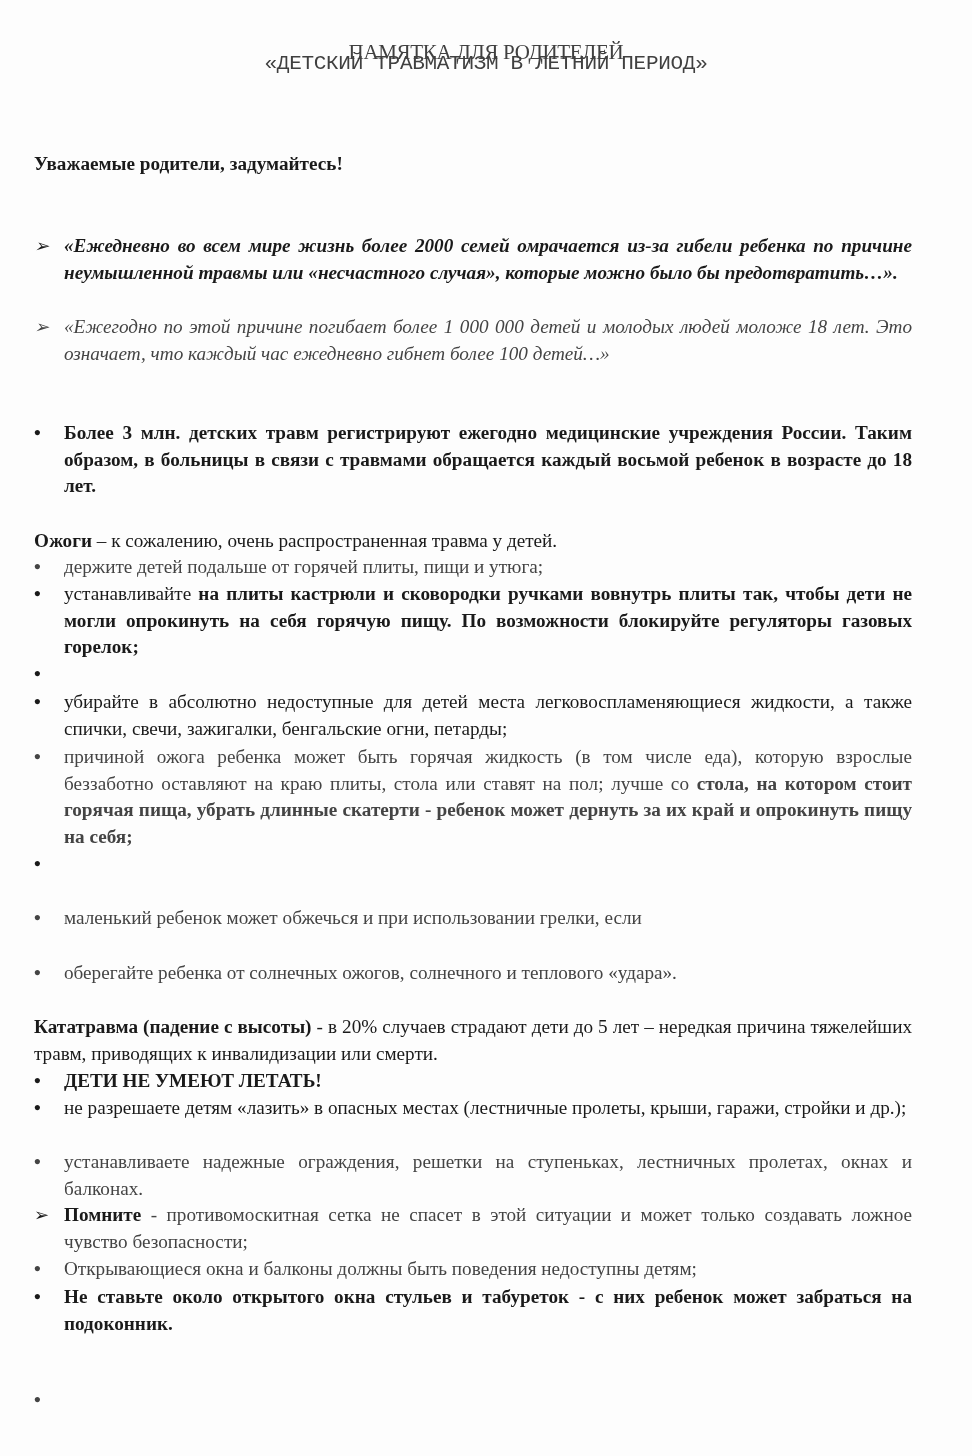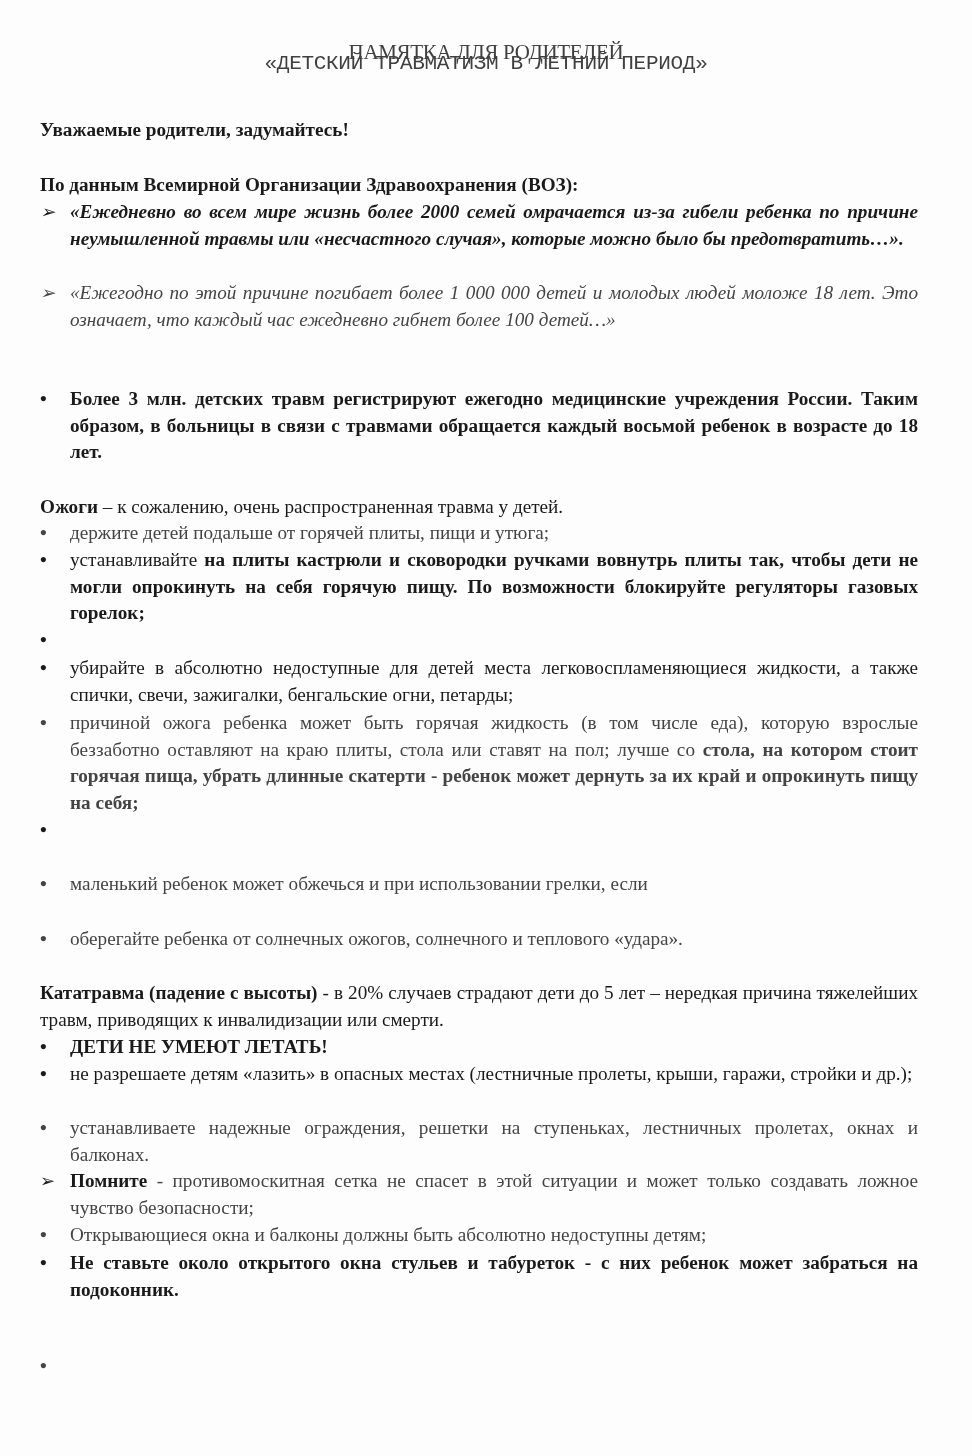--- a/index.html
+++ b/index.html
@@ -24,24 +24,25 @@
       left: 0; width: 972px;
       text-align: center;
       font-size: 21px;
       letter-spacing: -0.3px;
       color: #404040;
     }
     .t1 { top: 40px; }
     .t2 { top: 52px; font-family: Liberation Mono, monospace; }
     .para {
       position: absolute;
-      left: 40px;
+      left: 34px;
       width: 878px;
       line-height: 26.5px;
       text-align: justify;
+      margin-top: 34px;
     }
     .para.bullet, .para.arrow {
       padding-left: 30px;
       width: 848px;
     }
     .marker {
       position: absolute;
       left: 0;
       top: 0;
       width: 20px;
@@ -58,21 +59,20 @@
 </head>
 <body>
 
 <div class="page">
 
   <div class="title t1">ПАМЯТКА ДЛЯ РОДИТЕЛЕЙ</div>
   <div class="title t2">«ДЕТСКИЙ ТРАВМАТИЗМ В ЛЕТНИЙ ПЕРИОД»</div>
 
   <div class="para b" style="top:117px;">Уважаемые родители, задумайтесь!</div>
 
-  <div class="para b" style="top:172px;">По данным Всемирной Организации Здравоохранения (ВОЗ):</div>
 
   <div class="para arrow i b" style="top:199px;">
     <span class="marker">➢</span>
     <span>«</span><span class="u">Ежедневно</span><span> во всем мире жизнь более 2000 семей омрачается из-за гибели ребенка по причине неумышленной травмы или «несчастного случая», которые можно было бы предотвратить…».</span>
   </div>
 
   <div class="para arrow i gray" style="top:280px;">
     <span class="marker">➢</span>
     <span>«</span><span class="u">Ежегодно </span><span>по этой причине погибает более 1 000 000 детей и молодых людей моложе 18 лет. Это означает, что </span><span class="u">каждый час</span><span> ежедневно гибнет более 100 детей…»</span>
   </div>
@@ -131,21 +131,21 @@
   <div class="para bullet gray" style="top:1115px;">
     <span class="marker">•</span>
     <span>устанавливаете надежные ограждения, решетки на ступеньках, лестничных пролетах, окнах и балконах.</span>
   </div>
   <div class="para arrow" style="top:1168px;">
     <span class="marker">➢</span>
     <span class="b">Помните</span><span class="gray"> - противомоскитная сетка не спасет в этой ситуации и может только создавать ложное чувство безопасности;</span>
   </div>
   <div class="para bullet gray" style="top:1222px;">
     <span class="marker">•</span>
-    <span>Открывающиеся окна и балконы должны быть </span><span class="u">абсолютно недоступны</span><span> детям;</span>
+    <span>Открывающиеся окна и балконы должны быть </span><span class="u">поведения недоступны</span><span> детям;</span>
   </div>
   <div class="para bullet b" style="top:1250px;">
     <span class="marker">•</span>
     <span>Не ставьте около открытого окна стульев и табуреток - с них ребенок может забраться на подоконник.</span>
   </div>
 
   <div class="para bullet gray" style="top:1353px;">
     <span class="marker">•</span>
   </div>
 

